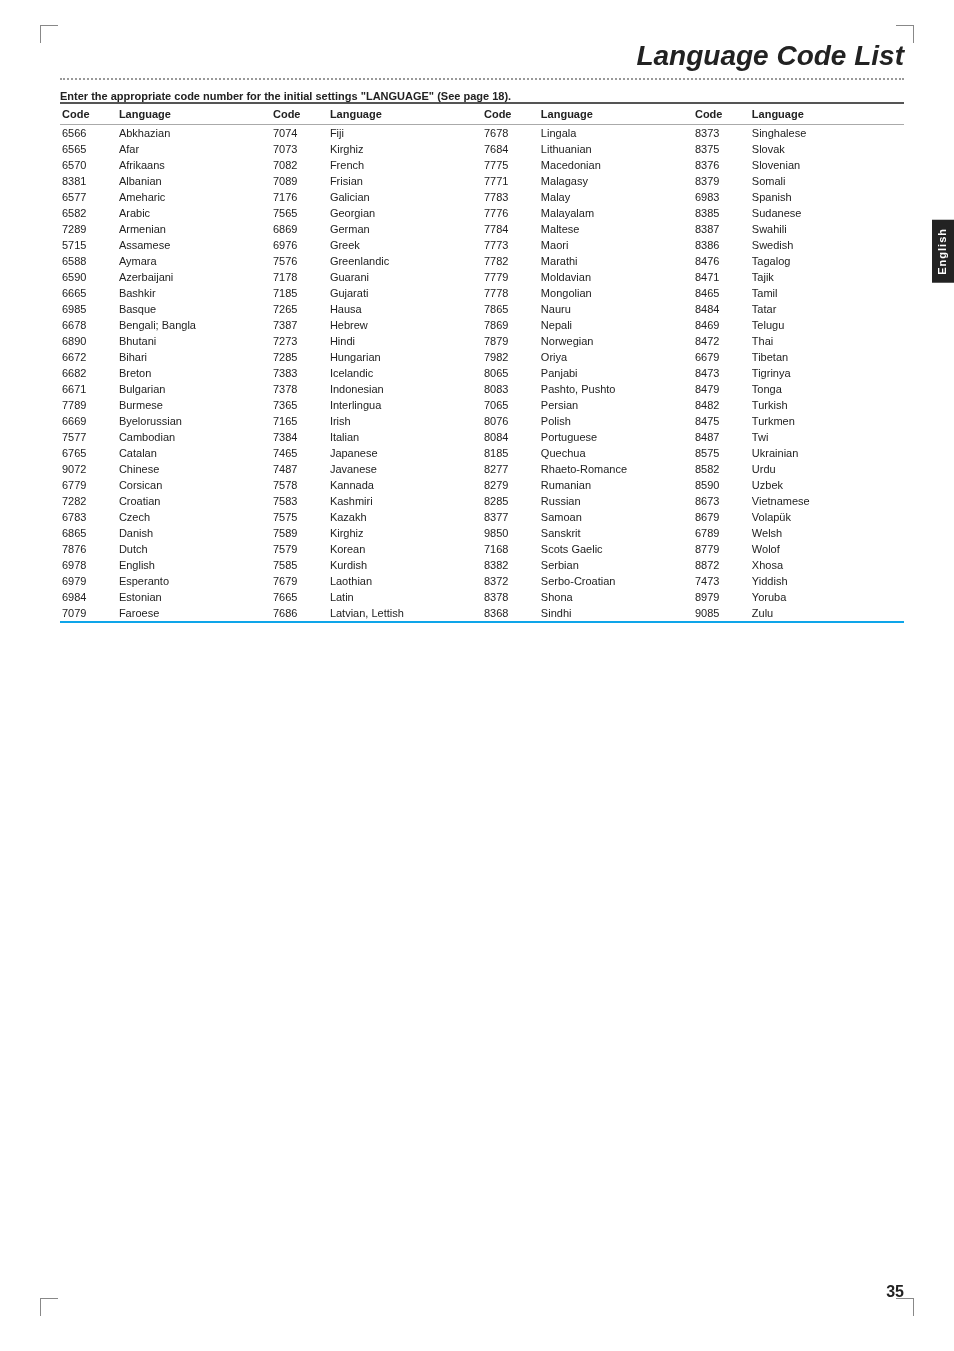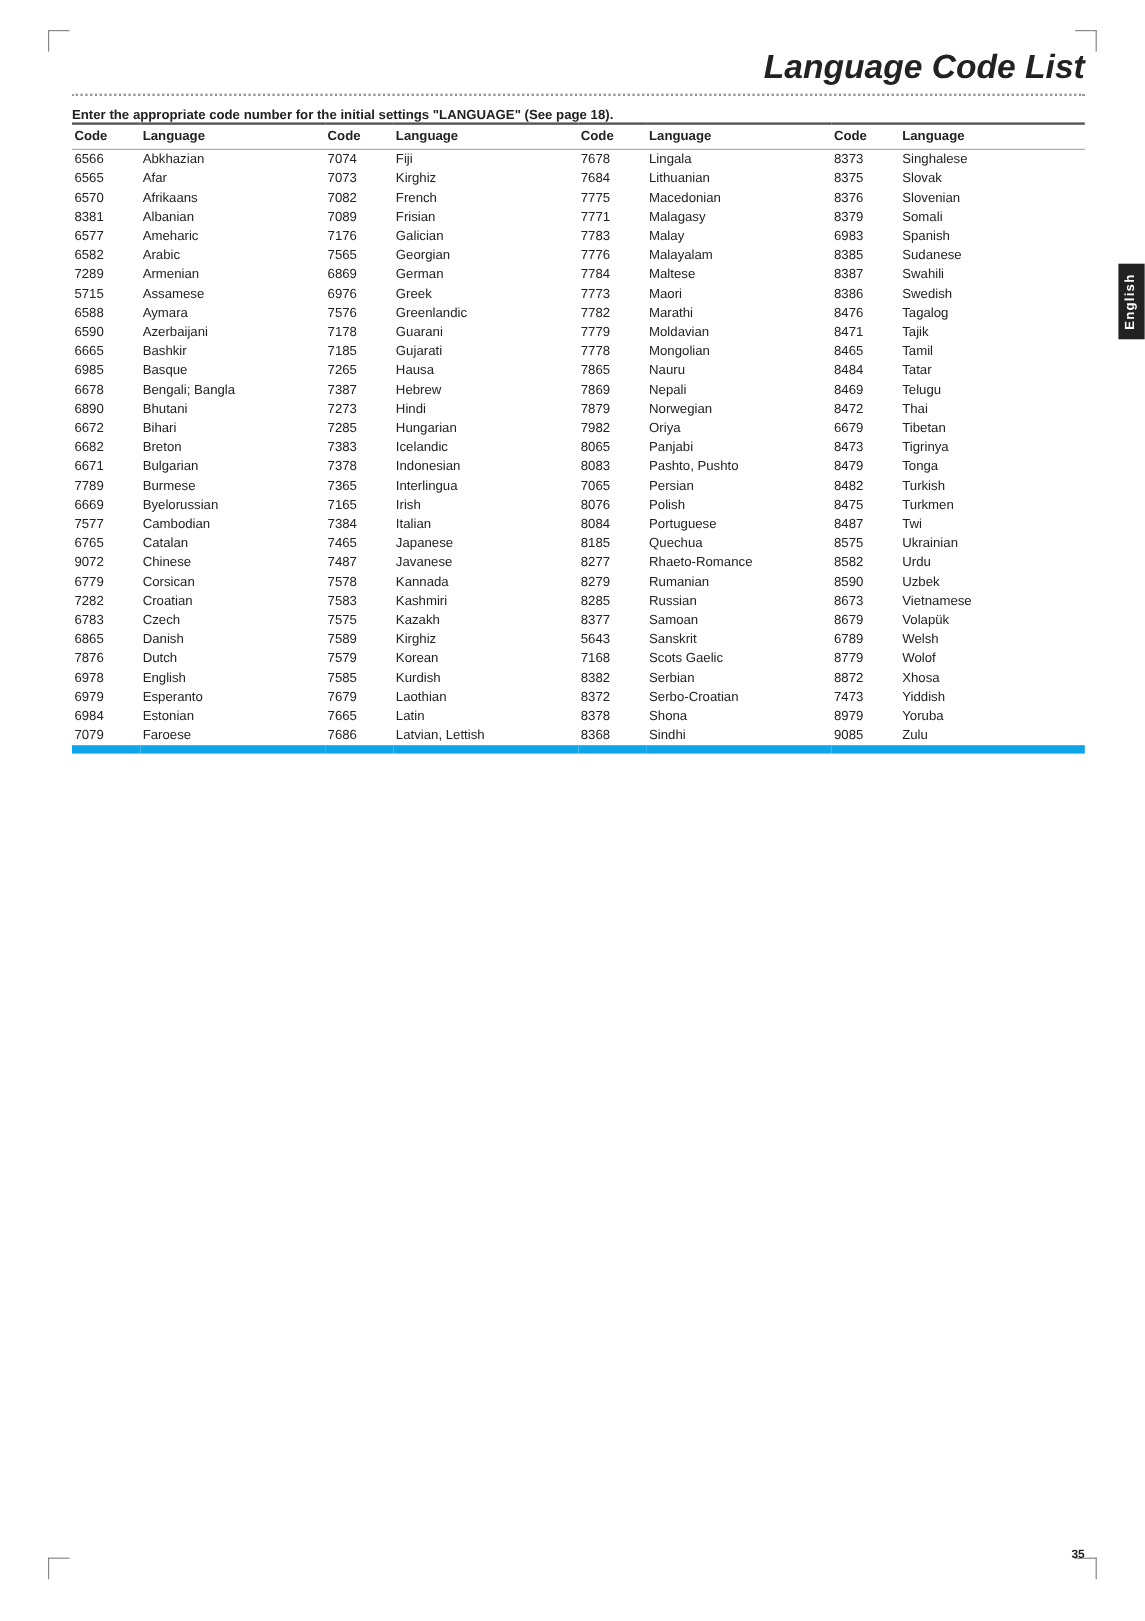--- a/index.html
+++ b/index.html
@@ -79,32 +79,32 @@
       margin-left: 18px;
     }
 
     .lang-table tbody tr td {
       padding: 2px 6px 2px 2px;
       font-size: 11px;
       vertical-align: top;
     }
 
     .lang-table tbody tr:last-child td {
-      border-bottom: 7px solid #0ea5e9;
+      border-bottom: 2px solid #0ea5e9;
     }
 
     .col-code { width: 48px; }
     .col-lang { width: 130px; }
 
     
     .page-number {
       position: absolute;
       bottom: 50px;
       right: 50px;
-      font-size: 10px;
+      font-size: 16px;
       font-weight: bold;
       margin-top: 13px;
     }
 
     
     .tl-mark {
       position: absolute;
       top: 25px;
       left: 40px;
       width: 1px;
@@ -455,21 +455,21 @@
           <td>8377</td>
           <td>Samoan</td>
           <td>8679</td>
           <td>Volapük</td>
         </tr>
         <tr>
           <td>6865</td>
           <td>Danish</td>
           <td>7589</td>
           <td>Kirghiz</td>
-          <td>5643</td>
+          <td>9850</td>
           <td>Sanskrit</td>
           <td>6789</td>
           <td>Welsh</td>
         </tr>
         <tr>
           <td>7876</td>
           <td>Dutch</td>
           <td>7579</td>
           <td>Korean</td>
           <td>7168</td>

